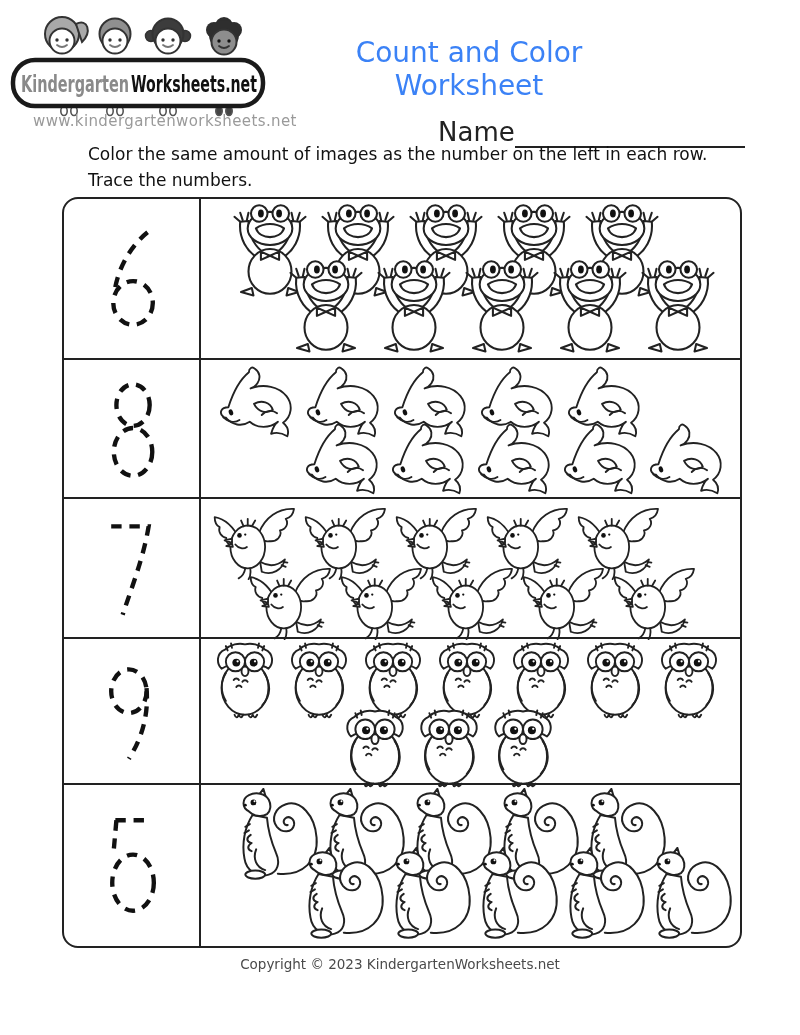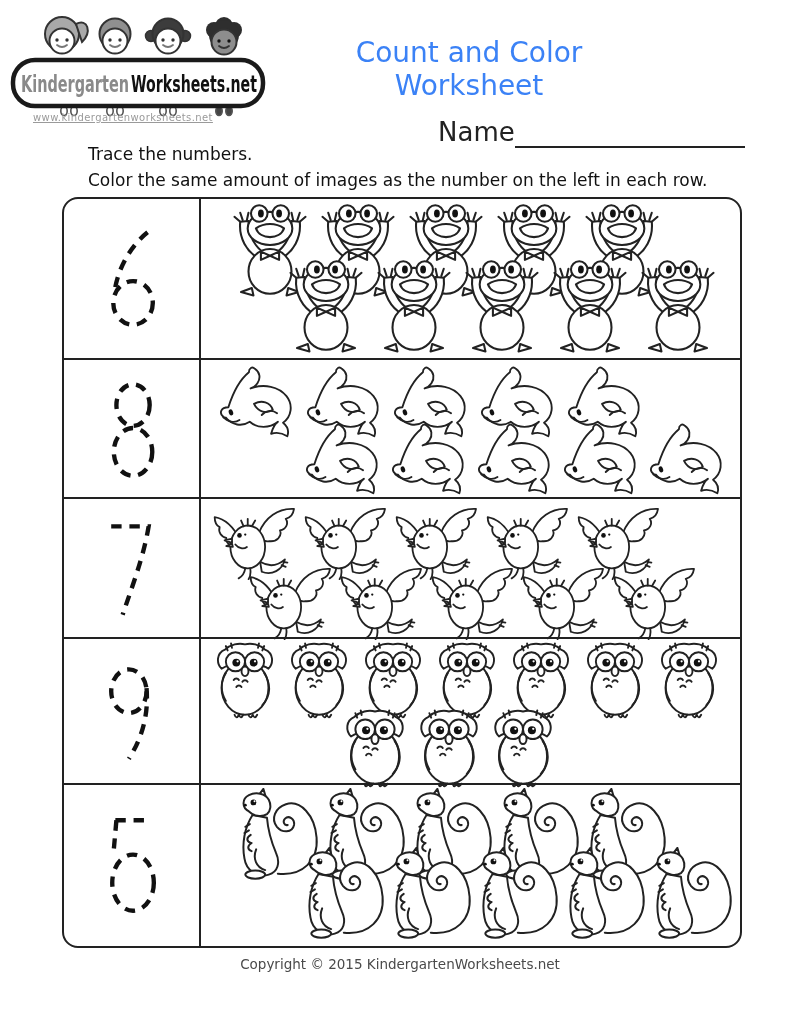--- a/index.html
+++ b/index.html
@@ -1,19 +1,19 @@
 <!DOCTYPE html>
 <html><head>
 <meta charset="utf-8">
 <style>
   html,body{margin:0;padding:0;background:#fff;}
   .page{position:relative;width:800px;height:1035px;background:#fff;overflow:hidden;
         font-family:"DejaVu Sans","Liberation Sans",sans-serif;color:#1a1a1a;}
   .logo{position:absolute;left:10px;top:6px;width:256px;height:112px;}
-  .site-url{position:absolute;left:33px;top:112px;font-size:10px;color:#9a9a9a;letter-spacing:.4px;text-decoration:underline;}
+  .site-url{position:absolute;left:33px;top:112px;font-size:15px;color:#9a9a9a;letter-spacing:.4px;}
   .title{position:absolute;left:283px;top:36px;width:372px;text-align:center;font-size:28px;color:#3b82f6;}
   .name-row{position:absolute;left:438px;top:116px;width:307px;display:flex;align-items:center;}
   .name-label{font-size:26px;color:#222;line-height:1.1;}
   .name-line{flex:1;border-bottom:2px solid #222;height:30px;}
   .instructions{position:absolute;left:88px;top:141px;font-size:17px;line-height:1.55;color:#111;}
   .worksheet-table{position:absolute;left:62px;top:197px;width:680px;height:751px;box-sizing:border-box;
                    border:2.5px solid #222;border-radius:16px;display:grid;
                    grid-template-columns:137px 1fr;grid-template-rows:161px 139px 140px 146px auto;overflow:hidden;}
   .num-cell{border-right:2px solid #222;border-bottom:2px solid #222;display:flex;align-items:center;justify-content:center;}
   .animal-cell{border-bottom:2px solid #222;position:relative;}
@@ -160,22 +160,22 @@
   <div class="site-url">www.kindergartenworksheets.net</div>
 
   <h1 class="title" style="margin:0;font-weight:normal;">Count and Color Worksheet</h1>
 
   <div class="name-row">
     <span class="name-label">Name</span>
     <span class="name-line"></span>
   </div>
 
   <div class="instructions">
+    <div>Color the same amount of images as the number on the left in each row.</div>
     <div>Trace the numbers.</div>
-    <div>Color the same amount of images as the number on the left in each row.</div>
   </div>
 
   <div class="worksheet-table">
       <div class="num-cell">
         <svg class="digit" viewBox="0 0 60 100">
           <path d="M45,5 C31,16 16,38 13,64"></path>
           <ellipse cx="31" cy="73" rx="19" ry="21"></ellipse>
         </svg>
       </div>
       <div class="animal-cell">
@@ -358,15 +358,15 @@
         <svg class="animal" style="left:355px;top:62px;width:94px;height:92px">
           <use href="#sym-squirrel"></use>
         </svg>
         <svg class="animal" style="left:442px;top:62px;width:94px;height:92px">
           <use href="#sym-squirrel"></use>
         </svg>
       </div>
     </div>
 
   <div class="footer">
-    <div>Copyright © 2015 KindergartenWorksheets.net</div>
+    <div>Copyright © 2023 KindergartenWorksheets.net</div>
   </div>
 </div>
 
 </body></html>

